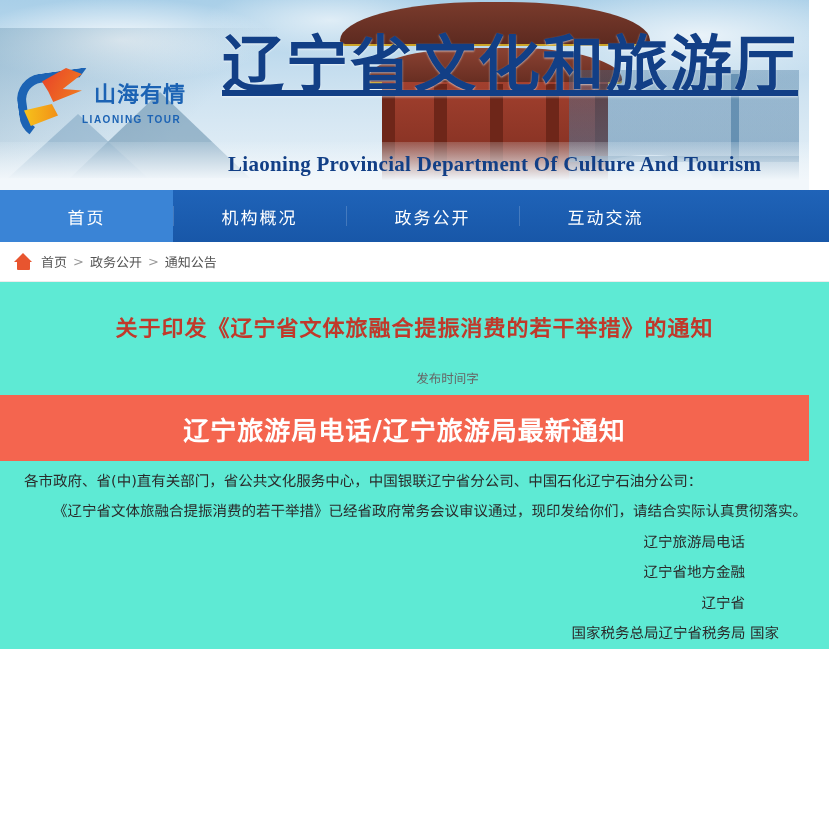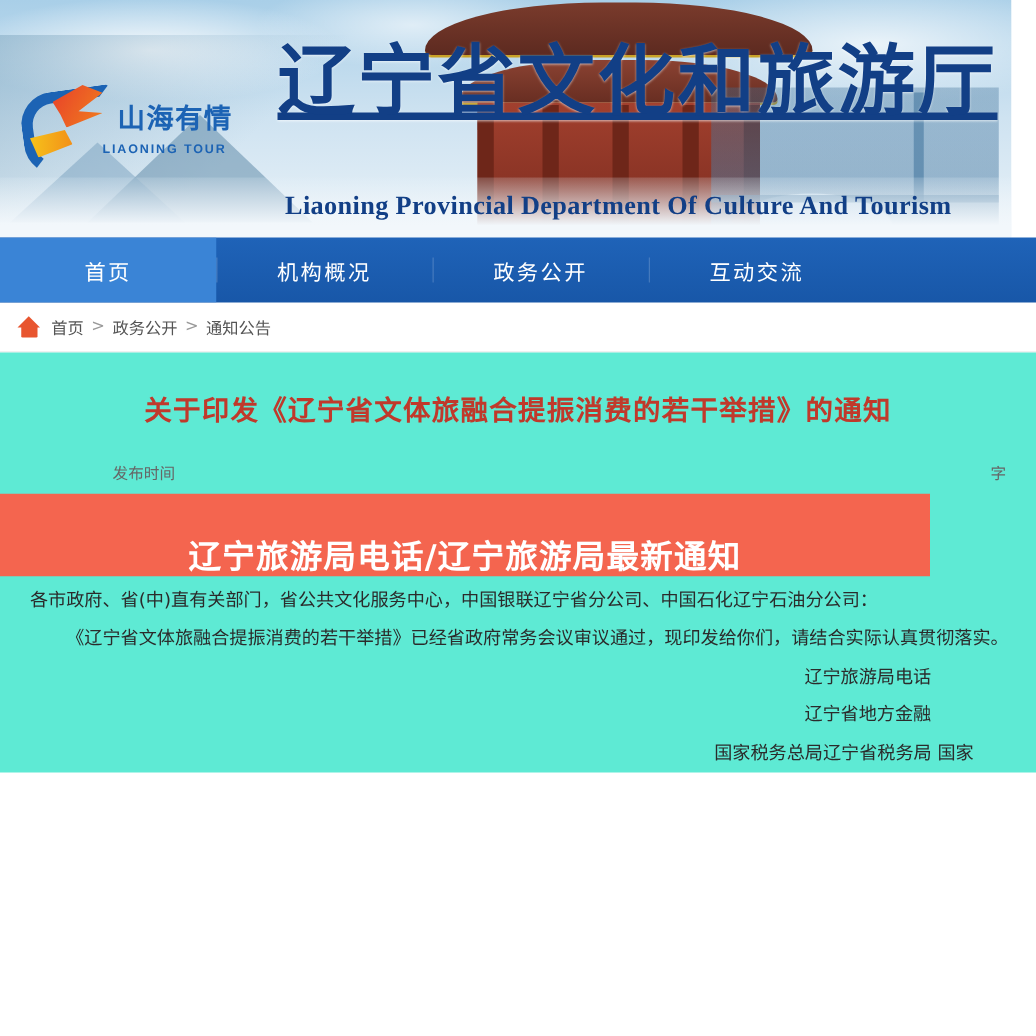--- a/index.html
+++ b/index.html
@@ -311,39 +311,39 @@
     font-size: 22px;
     font-weight: bold;
     color: #c0392b;
     letter-spacing: 1px;
     white-space: nowrap;
     font-family: "DejaVu Sans", sans-serif;
     padding: 0 10px;
   }
   .article-meta {
     display: flex;
-    justify-content: space-between;
+    justify-content: center;
     align-items: center;
     font-size: 12.5px;
     color: #666;
     padding: 26px 24px 0 90px;
     font-family: "DejaVu Sans", sans-serif;
   }
   .meta-right { white-space: nowrap; }
 
   
   .overlay-banner {
     position: absolute;
     left: 0;
     top: 395px;
-    width: 744px;
+    width: 809px;
     height: 66px;
     background: #f4654f;
     display: flex;
-    align-items: flex-end;
+    align-items: center;
     justify-content: center;
     z-index: 5;
   }
   .overlay-text {
     color: #ffffff;
     font-size: 26px;
     font-weight: bold;
     letter-spacing: 1px;
     white-space: nowrap;
     font-family: "DejaVu Sans", sans-serif;
@@ -434,20 +434,21 @@
       <span class="meta-right">字</span>
     </div>
 
     <div class="doc-body">
       <div class="doc-line-center doc-nowrap">关于印发《辽宁省文体旅融合提振消费的若干举措》的通知</div>
       <div class="doc-line-center doc-nowrap">辽文旅发〔2025〕17号</div>
       <div class="doc-line-left doc-nowrap">各市政府、省(中)直有关部门，省公共文化服务中心，中国银联辽宁省分公司、中国石化辽宁石油分公司：</div>
       <div class="doc-line-indent doc-nowrap">《辽宁省文体旅融合提振消费的若干举措》已经省政府常务会议审议通过，现印发给你们，请结合实际认真贯彻落实。</div>
       <div class="doc-line-right doc-nowrap">辽宁旅游局电话</div>
       <div class="doc-line-right doc-nowrap">辽宁省地方金融</div>
+      <div class="doc-line-right doc-nowrap">辽宁省</div>
       <div class="doc-line-right-2 doc-nowrap">国家税务总局辽宁省税务局  国家</div>
     </div>
   </div>
 
   <div class="overlay-banner">
     <span class="overlay-text">辽宁旅游局电话/辽宁旅游局最新通知</span>
   </div>
 
 </div>
 

